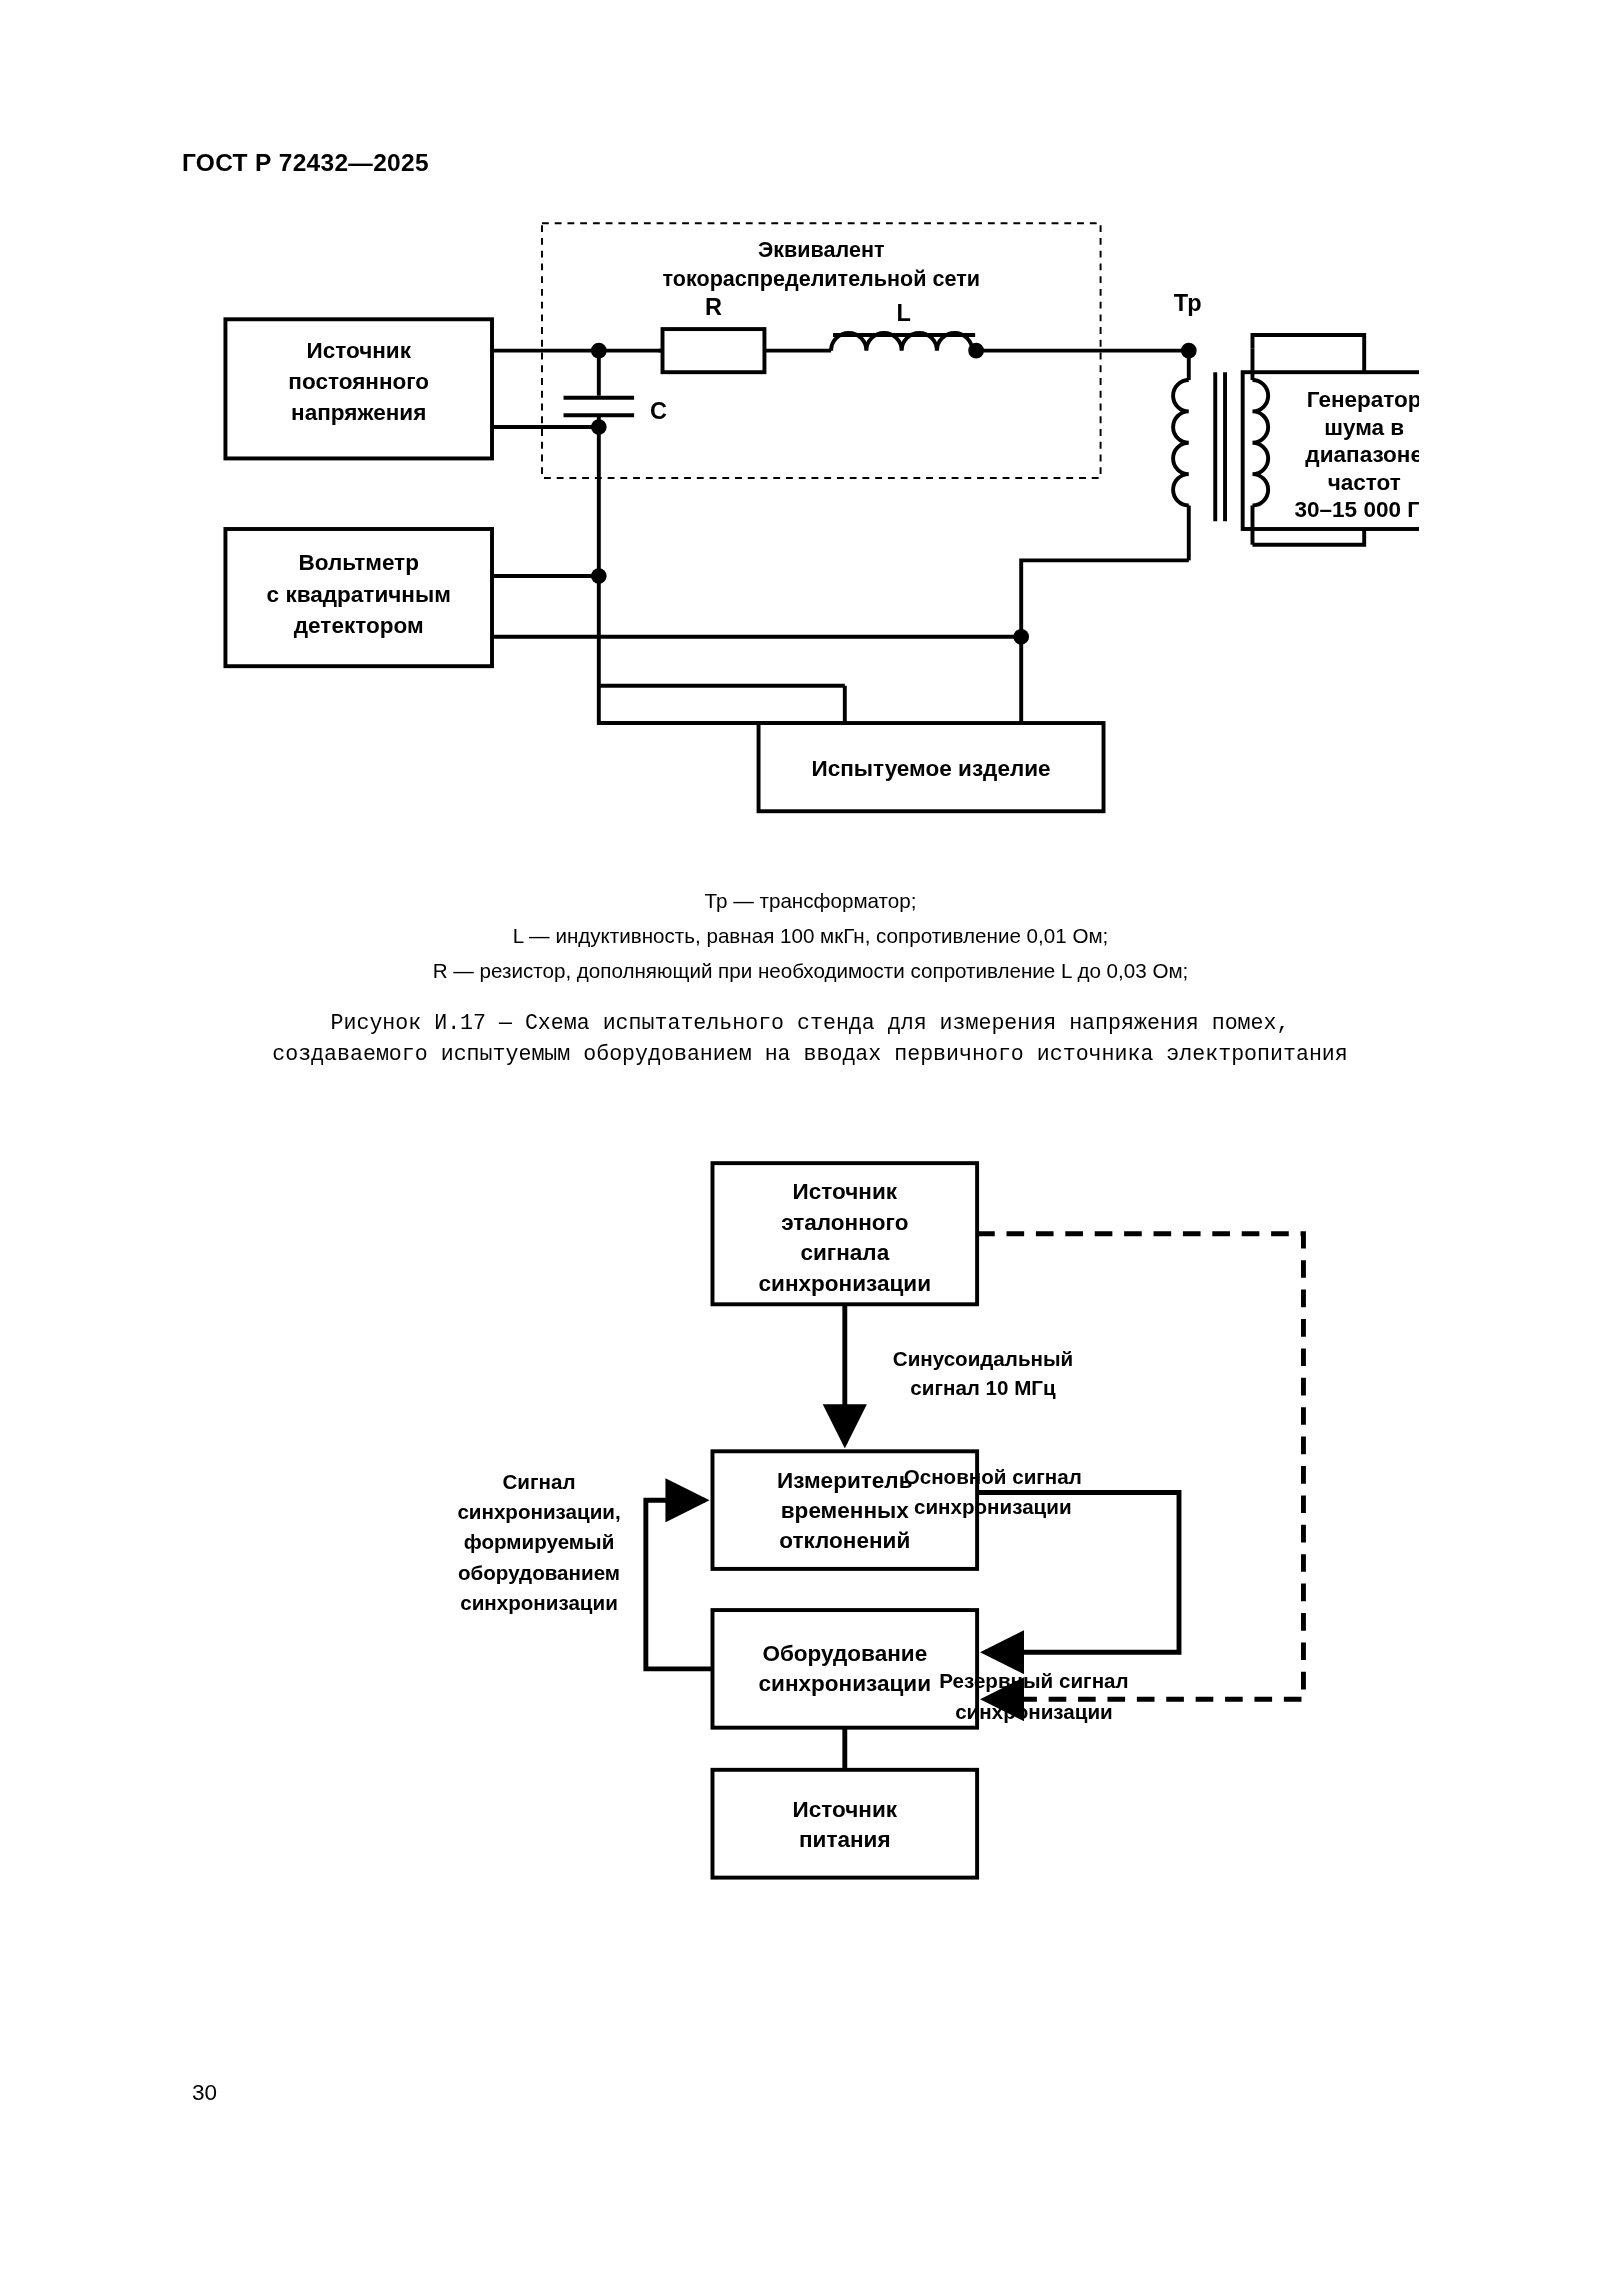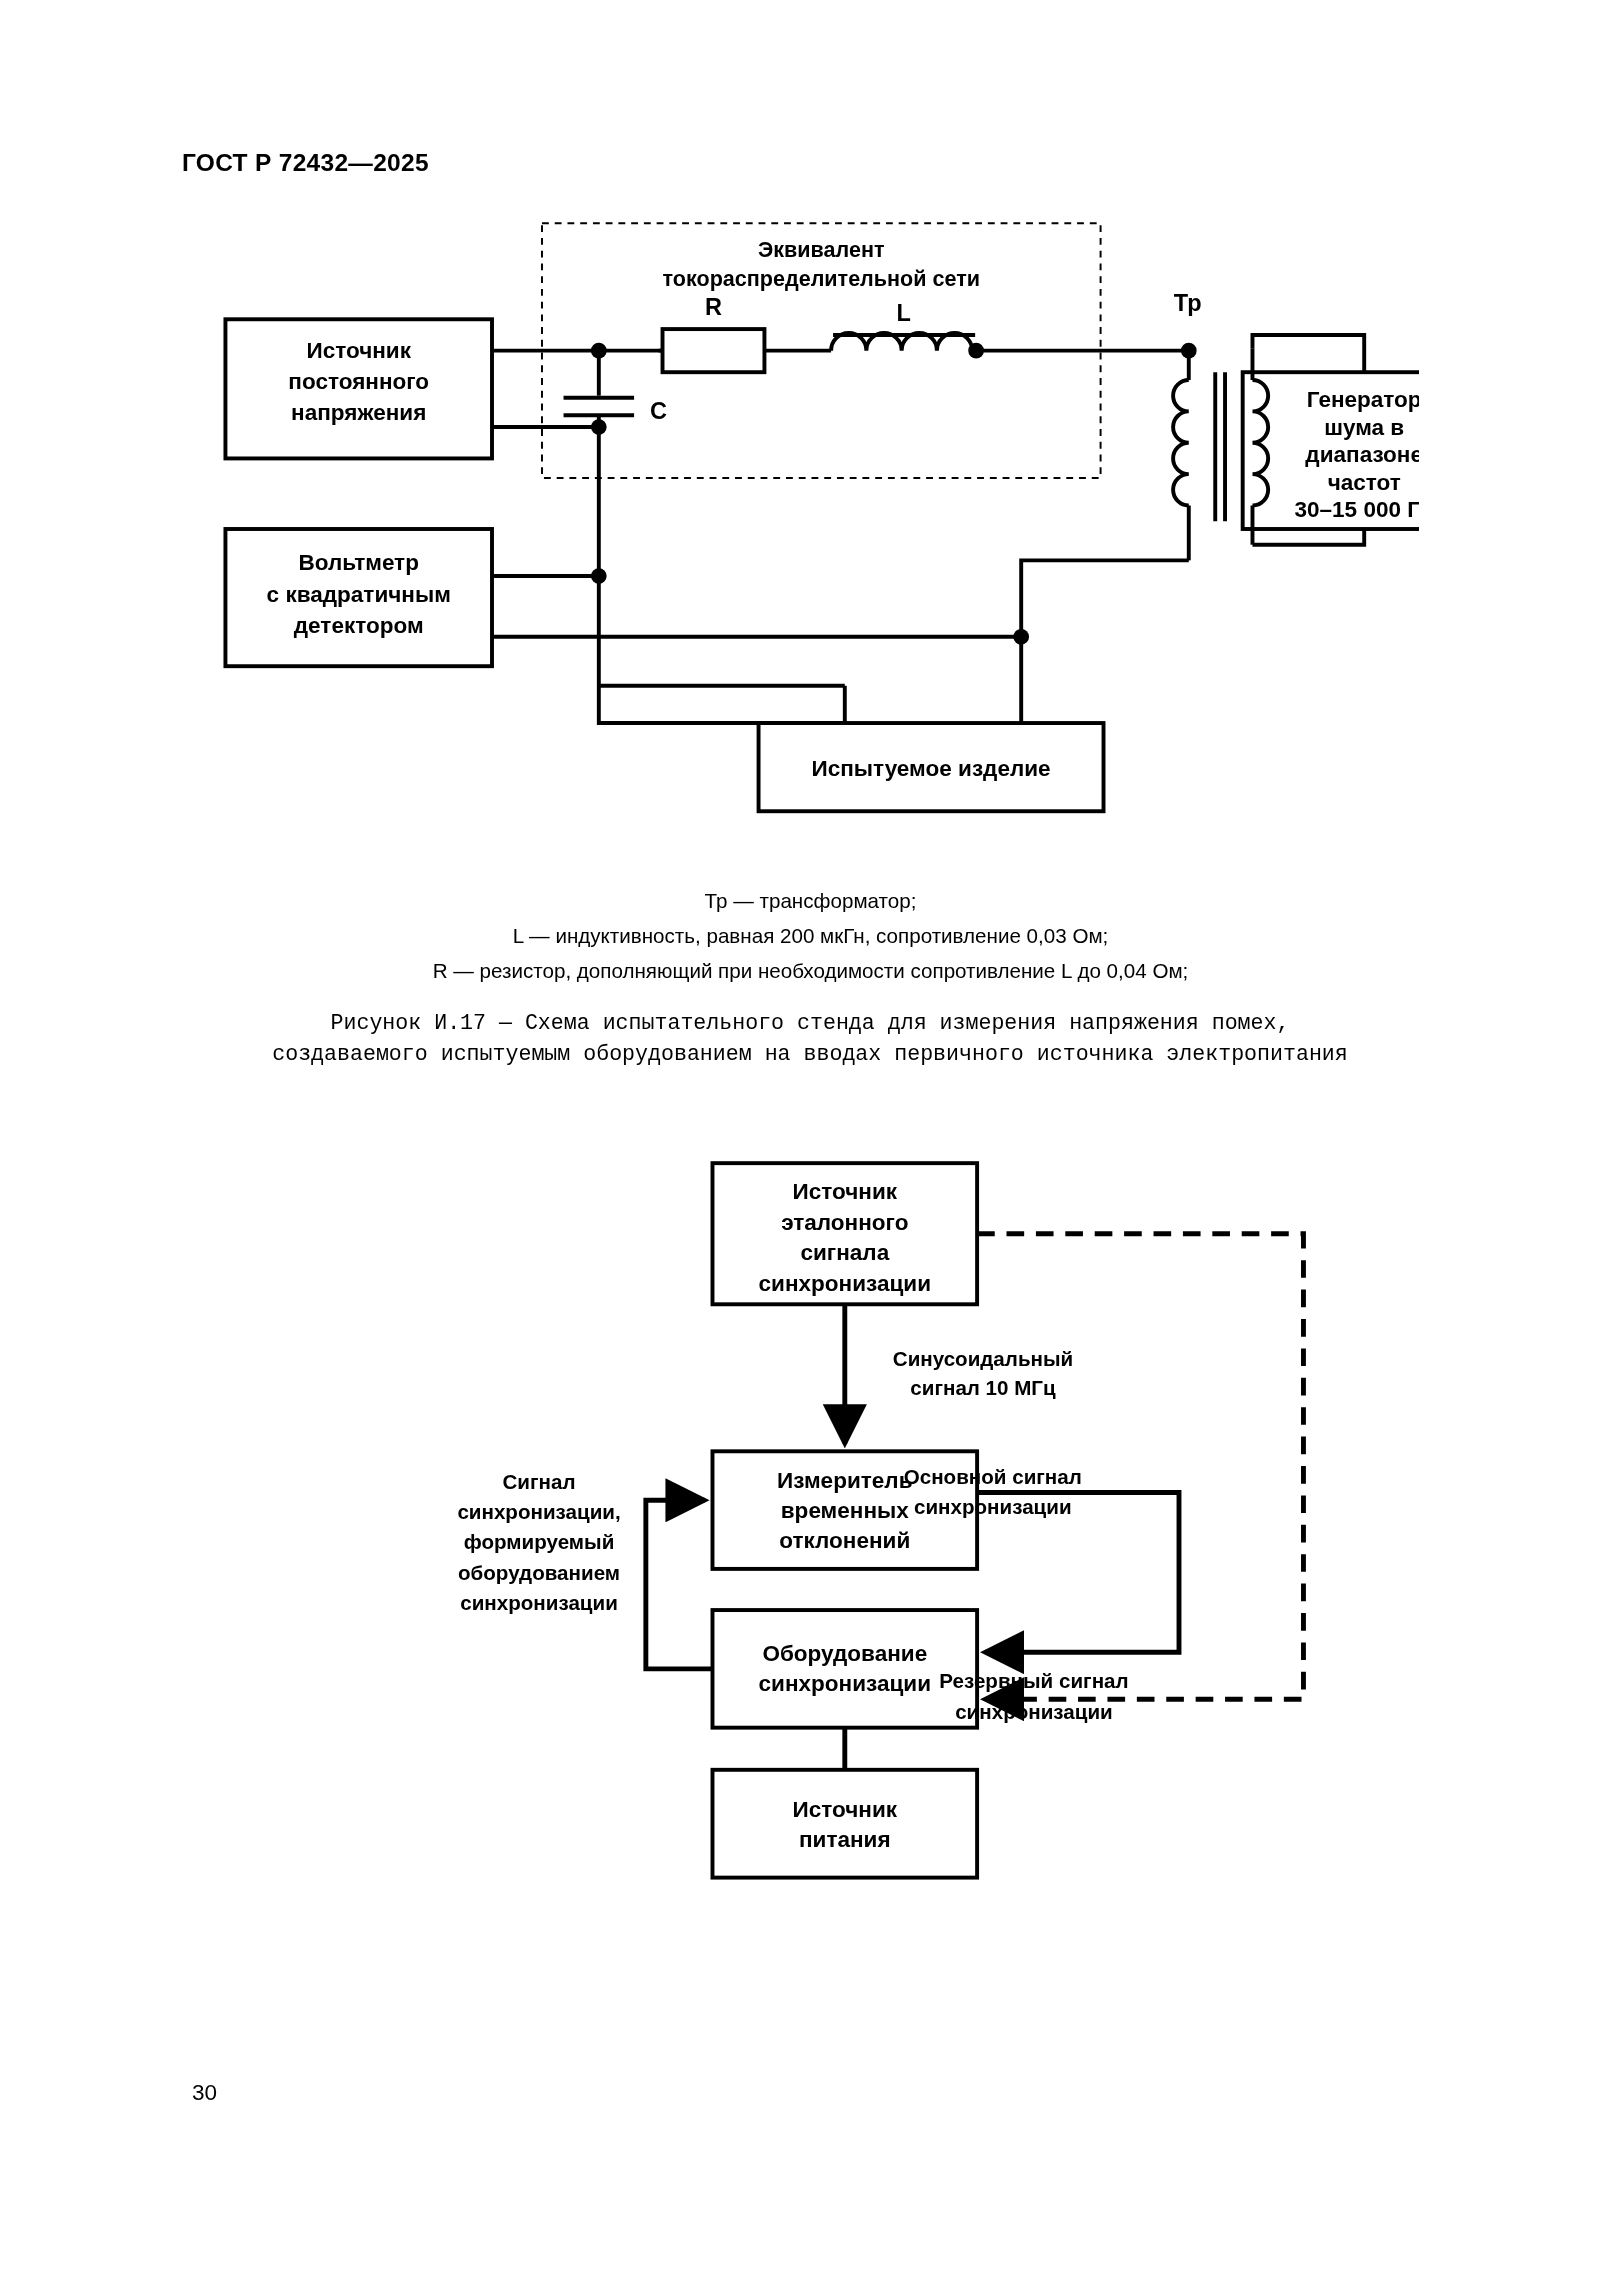--- a/index.html
+++ b/index.html
@@ -220,22 +220,22 @@
 
     <path class="wire" d="M1213,432 L1042,432 L1042,598"></path>
     <circle class="node-dot" cx="1042" cy="510" r="8"></circle>
     <path class="wire" d="M611,448 L611,598 L862,598"></path>
     <path class="wire" d="M862,598 L862,560"></path>
     <path class="wire" d="M611,560 L862,560"></path>
   </svg>
 
   <div class="legend-block" style="top:880px;">
     <span class="legend-line">Тр — трансформатор;</span>
-    <span class="legend-line">L — индуктивность, равная 200 мкГн, сопротивление 0,03 Ом;</span>
-    <span class="legend-line">R — резистор, дополняющий при необходимости сопротивление L до 0,04 Ом;</span>
+    <span class="legend-line">L — индуктивность, равная 100 мкГн, сопротивление 0,01 Ом;</span>
+    <span class="legend-line">R — резистор, дополняющий при необходимости сопротивление L до 0,03 Ом;</span>
   </div>
 
   <div class="fig-caption" style="top:1008px;">
     <span class="cap-line">Рисунок И.17 — Схема испытательного стенда для измерения напряжения помех,</span>
     <span class="cap-line">создаваемого испытуемым оборудованием на вводах первичного источника электропитания</span>
   </div>
 
   <svg class="figure-svg" width="1621" height="814" viewBox="0 0 1654 830" style="top:1157px;">
 
     <defs>

